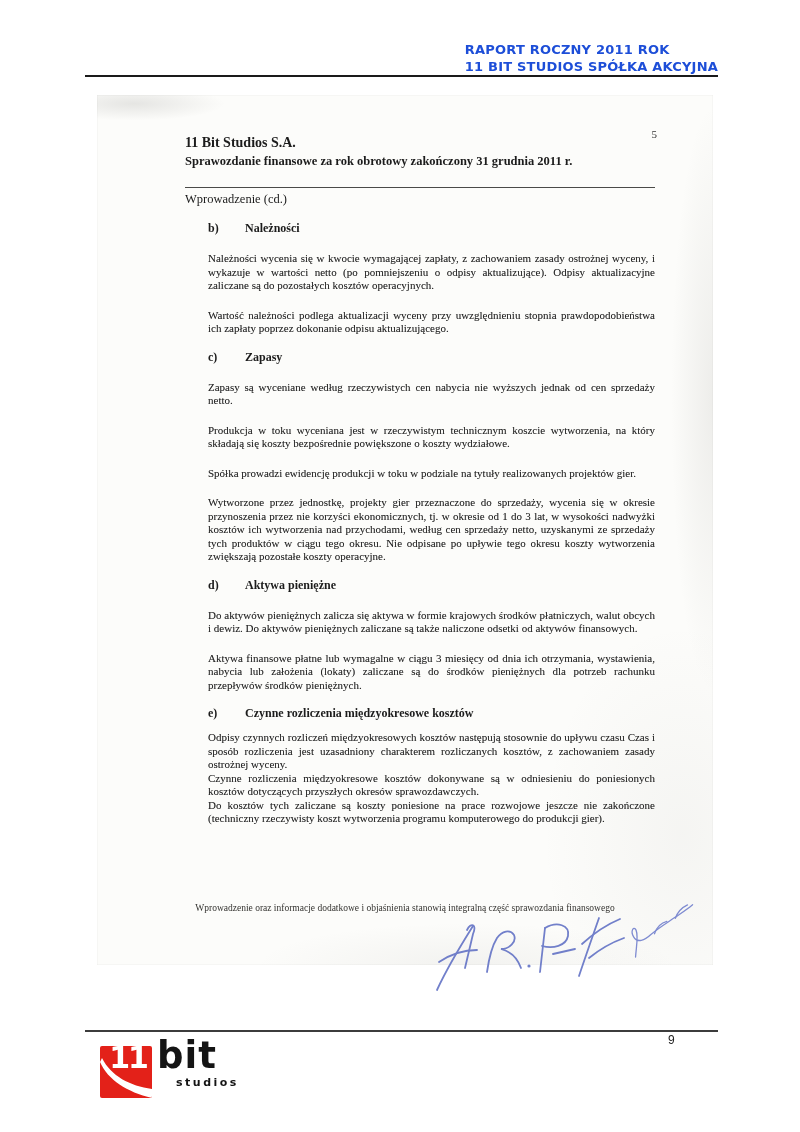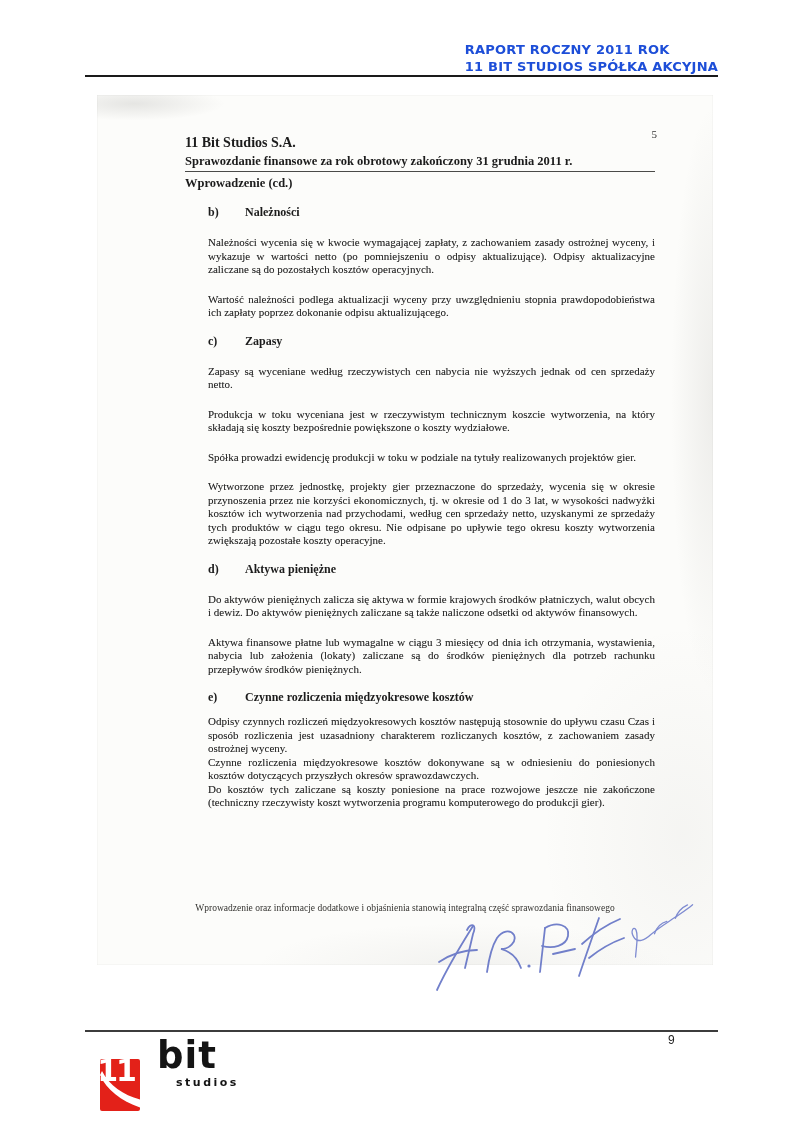--- a/index.html
+++ b/index.html
@@ -31,24 +31,24 @@
     position:absolute;left:88px;top:40px;width:470px;
   }
   .doc-company{
     font-size:14px;font-weight:bold;color:#1c1c1c;margin:0 0 3px;
   }
   .doc-pagenum{
     position:absolute;top:33px;right:56px;font-size:11px;color:#333;
   }
   .doc-title{
     font-size:12.5px;font-weight:bold;color:#1c1c1c;
-    border-bottom:1.5px solid #4a4a48;padding-bottom:2px;margin:0;
+    border-bottom:1.5px solid #4a4a48;padding-bottom:18px;margin:0;
   }
   .doc-subtitle{
-    font-size:12.5px;font-weight:bold;color:#1c1c1c;margin:4px 0 0;
+    font-size:12.5px;font-weight:normal;color:#1c1c1c;margin:4px 0 0;
   }
   
   .sections{margin-left:23px;margin-top:4px;}
   .section{margin-top:14px;}
   .sec-head{font-weight:bold;font-size:12px;color:#1c1c1c;margin-bottom:10px;}
   .sec-label{display:inline-block;width:37px;}
   .body-par{
     margin:16px 0 11px;font-size:11px;line-height:13.5px;color:#262626;
     text-align:justify;text-shadow:0 0 0.4px rgba(40,40,40,0.35);
   }
@@ -65,23 +65,22 @@
   .footer-rule{
     position:absolute;top:1030px;left:85px;width:633px;height:2px;background:#3c3c3c;
   }
   .footer-pagenum{
     position:absolute;top:1033px;left:668px;
     font-family:"Liberation Sans", sans-serif;font-size:12px;color:#222;
   }
   
   .logo{position:absolute;left:100px;top:1046px;width:130px;height:52px;}
   .logo-square{
-    position:absolute;left:0;top:0;width:40px;height:52px;border-radius:2px;
+    position:absolute;left:0;top:0;width:52px;height:52px;border-radius:2px;
     overflow:hidden;
-    margin-top:13px;
   }
   .logo-11{
     position:absolute;right:5px;top:-3px;color:#ffffff;
     font-family:"DejaVu Sans", sans-serif;font-weight:bold;font-size:30px;line-height:1;
     letter-spacing:-2px;
   }
   .logo-swoosh{position:absolute;left:0;top:0;width:52px;height:52px;}
   .logo-bit{
     position:absolute;left:57px;top:-9px;color:#141414;
     font-family:"DejaVu Sans", sans-serif;font-weight:bold;font-size:37px;line-height:1.05;

